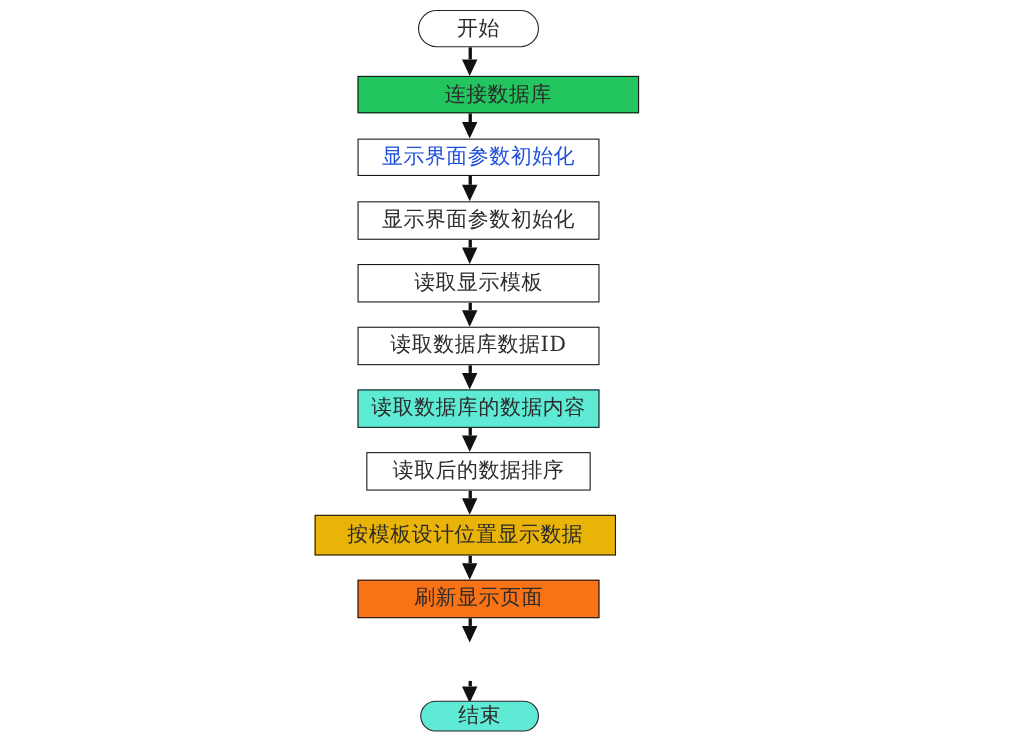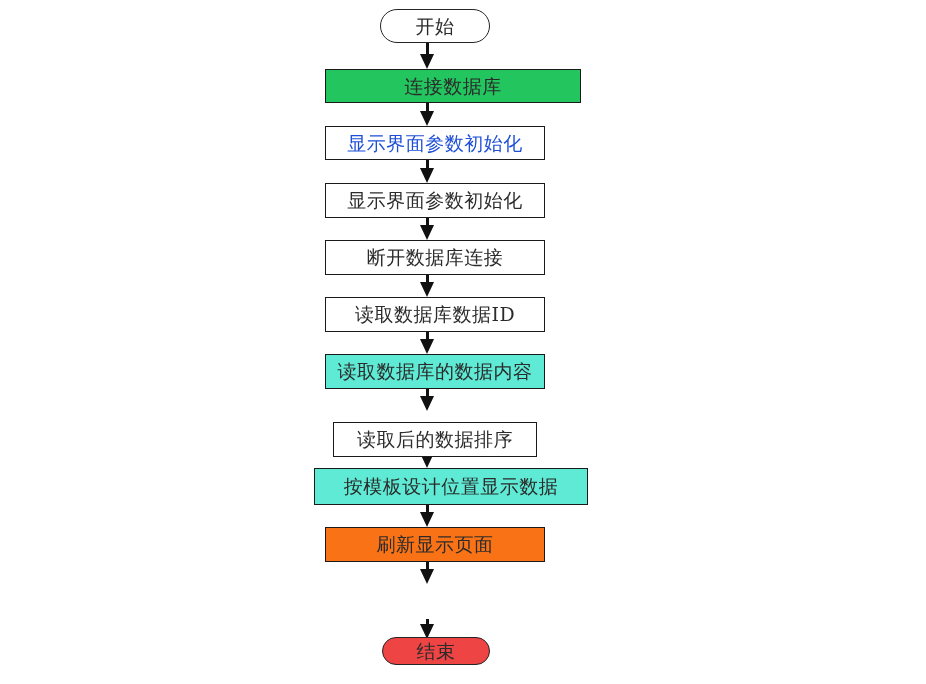--- a/index.html
+++ b/index.html
@@ -134,33 +134,33 @@
     <div class="node process" style="left: 325px; top: 69px; width: 256px; height: 34px; background: #22c55e; color: rgb(43, 43, 43); border-color: rgb(26, 26, 26);">
       <span class="node-label">连接数据库</span>
     </div>
     <div class="node process" style="left: 325px; top: 126px; width: 220px; height: 34px; background: rgb(255, 255, 255); color: #1d4ed8; border-color: rgb(26, 26, 26);">
       <span class="node-label">显示界面参数初始化</span>
     </div>
     <div class="node process" style="left: 325px; top: 183px; width: 220px; height: 35px; background: rgb(255, 255, 255); color: rgb(43, 43, 43); border-color: rgb(26, 26, 26);">
       <span class="node-label">显示界面参数初始化</span>
     </div>
     <div class="node process" style="left: 325px; top: 240px; width: 220px; height: 35px; background: rgb(255, 255, 255); color: rgb(43, 43, 43); border-color: rgb(26, 26, 26);">
-      <span class="node-label">断开数据库连接</span>
+      <span class="node-label">读取显示模板</span>
     </div>
     <div class="node process" style="left: 325px; top: 297px; width: 220px; height: 35px; background: rgb(255, 255, 255); color: rgb(43, 43, 43); border-color: rgb(26, 26, 26);">
       <span class="node-label">读取数据库数据ID</span>
     </div>
     <div class="node process" style="left: 325px; top: 354px; width: 220px; height: 35px; background: #5eead4; color: rgb(43, 43, 43); border-color: rgb(26, 26, 26);">
       <span class="node-label">读取数据库的数据内容</span>
     </div>
-    <div class="node process" style="left: 333px; top: 411px; width: 204px; height: 35px; background: rgb(255, 255, 255); color: rgb(43, 43, 43); border-color: rgb(26, 26, 26); margin-top: 11px;">
+    <div class="node process" style="left: 333px; top: 411px; width: 204px; height: 35px; background: rgb(255, 255, 255); color: rgb(43, 43, 43); border-color: rgb(26, 26, 26);">
       <span class="node-label">读取后的数据排序</span>
     </div>
-    <div class="node process" style="left: 314px; top: 468px; width: 274px; height: 37px; background: #5eead4; color: rgb(43, 43, 43); border-color: rgb(26, 26, 26);">
+    <div class="node process" style="left: 286px; top: 468px; width: 274px; height: 37px; background: #eab308; color: rgb(43, 43, 43); border-color: rgb(26, 26, 26);">
       <span class="node-label">按模板设计位置显示数据</span>
     </div>
     <div class="node process" style="left: 325px; top: 527px; width: 220px; height: 35px; background: #f97316; color: rgb(43, 43, 43); border-color: rgb(26, 26, 26);">
       <span class="node-label">刷新显示页面</span>
     </div>
-    <div class="node terminal" style="left: 382px; top: 637px; width: 108px; height: 28px; background: #ef4444; color: rgb(43, 43, 43);">
+    <div class="node terminal" style="left: 382px; top: 637px; width: 108px; height: 28px; background: #5eead4; color: rgb(43, 43, 43);">
       <span class="node-label">结束</span>
     </div>
   </div>
 
 </body></html>

